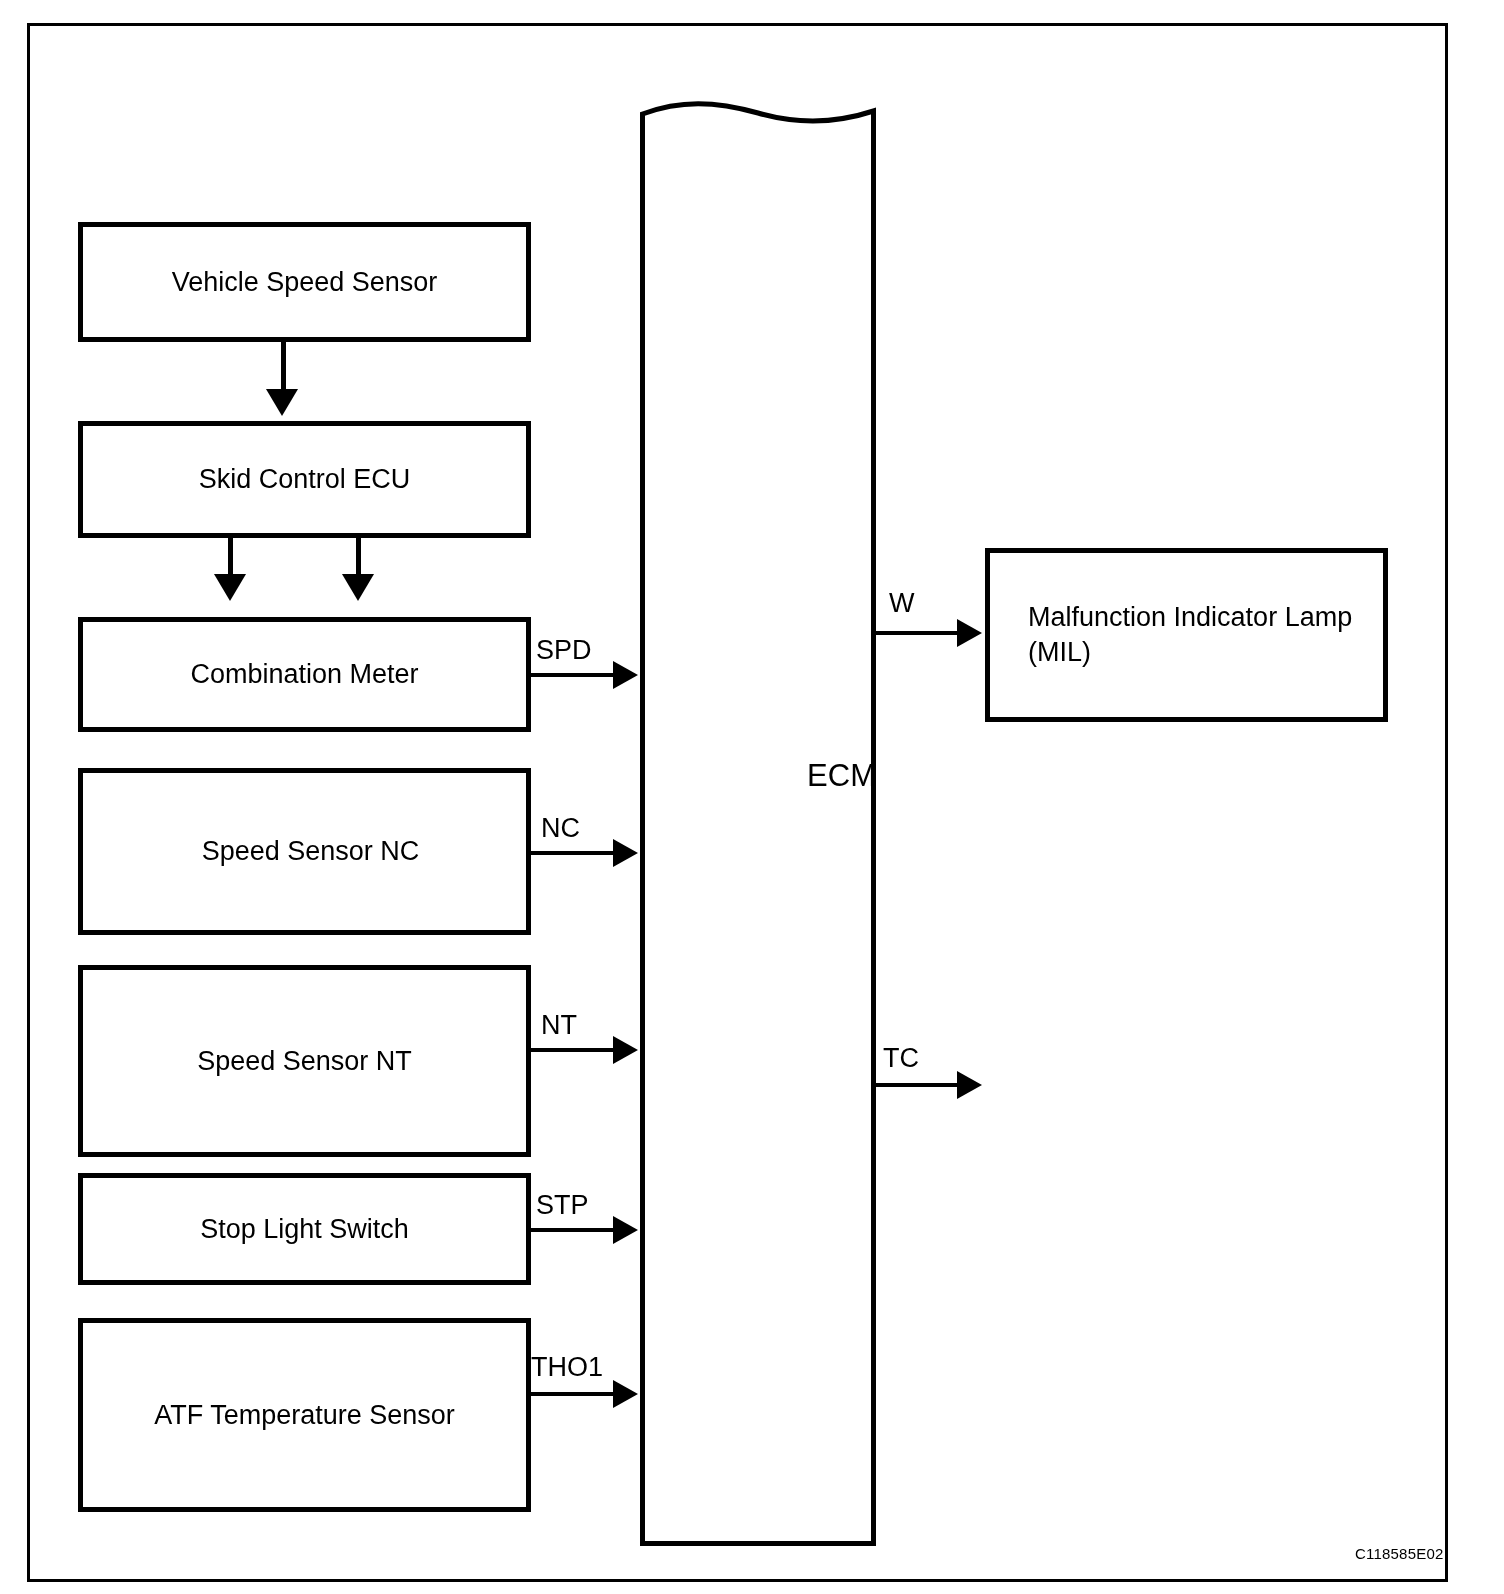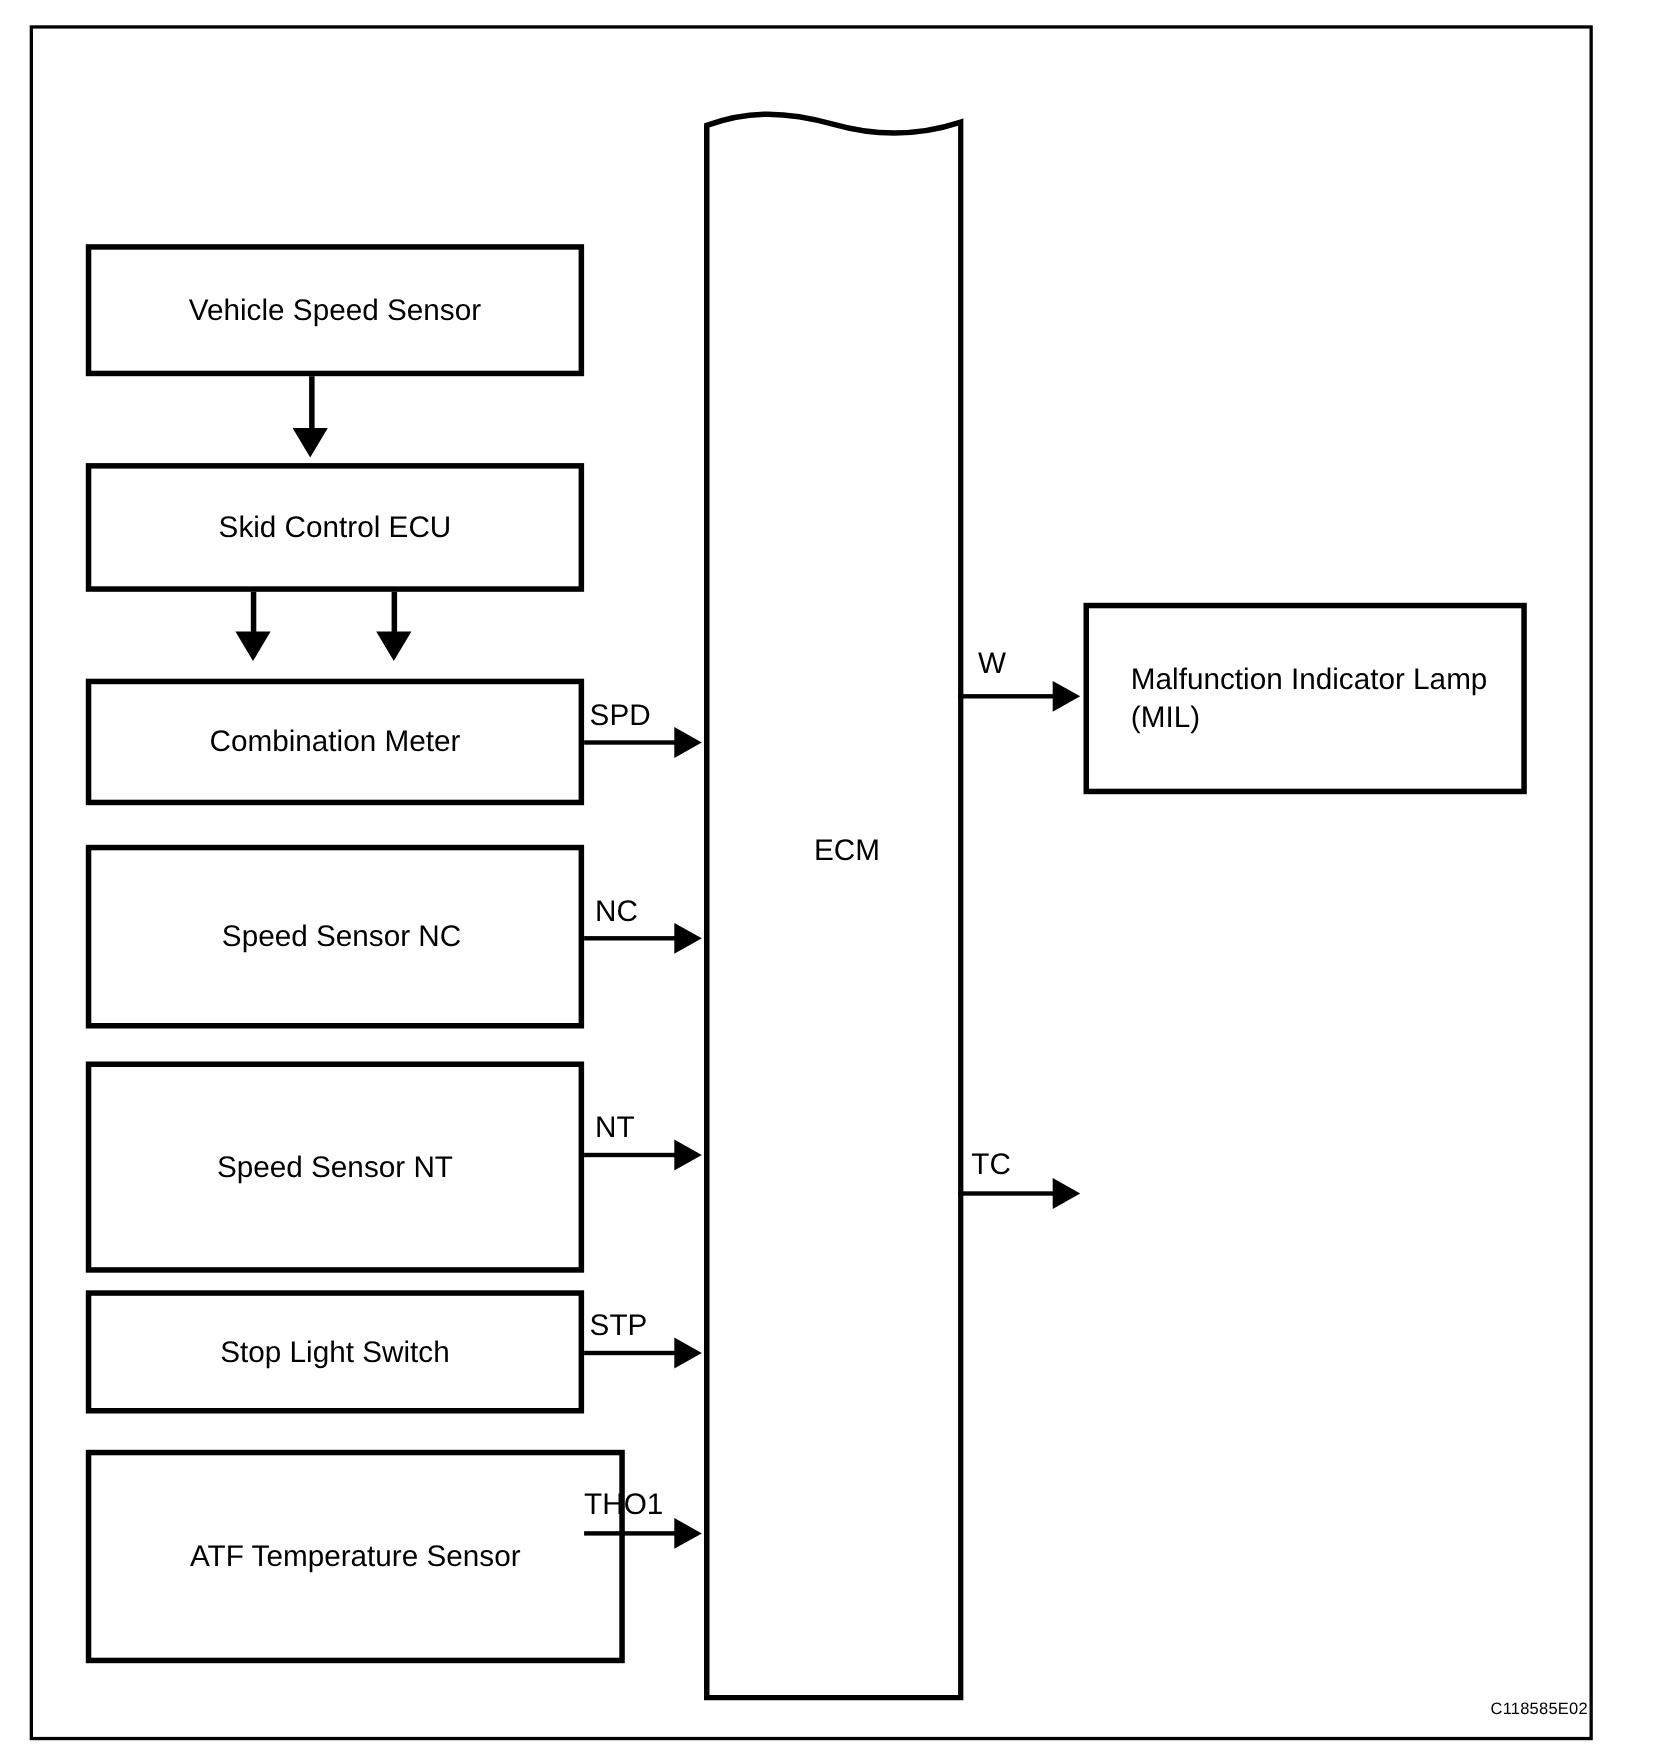--- a/index.html
+++ b/index.html
@@ -12,22 +12,22 @@
 
   .node{position:absolute;border:5px solid #000;box-sizing:border-box;background:#fff;
         display:flex;align-items:center;justify-content:flex-end;}
   .node .label{width:100%;font-size:27px;color:#000;line-height:1.28;}
   .node.center .label{text-align:center;}
   .node.left .label{text-align:left;padding-left:22px;margin-left:16px;}
 
   
   #ecm-bar{position:absolute;left:640px;top:100px;width:236px;height:1446px;}
   #ecm-bar svg{display:block;}
-  #ecm-label{position:absolute;left:640px;top:758px;width:236px;text-align:center;
-             font-size:27px;color:#000;margin-left:12px;}
+  #ecm-label{position:absolute;left:640px;top:758px;width:236px;text-align:right;
+             font-size:31px;color:#000;}
 
   
   .hline{position:absolute;height:4px;background:#000;}
   .vline{position:absolute;width:5px;background:#000;}
   .arrow-r{position:absolute;width:0;height:0;
            border-top:14px solid transparent;border-bottom:14px solid transparent;
            border-left:25px solid #000;}
   .arrow-d{position:absolute;width:0;height:0;
            border-left:16px solid transparent;border-right:16px solid transparent;
            border-top:27px solid #000;}
@@ -60,21 +60,21 @@
   </div>
 
   <div class="node center" id="n-nt" style="left:78px;top:965px;width:453px;height:192px;">
     <span class="label">Speed Sensor NT</span>
   </div>
 
   <div class="node center" id="n-stp" style="left:78px;top:1173px;width:453px;height:112px;">
     <span class="label">Stop Light Switch</span>
   </div>
 
-  <div class="node center" id="n-atf" style="left:78px;top:1318px;width:490px;height:194px;">
+  <div class="node center" id="n-atf" style="left:78px;top:1318px;width:453px;height:194px;">
     <span class="label">ATF Temperature Sensor</span>
   </div>
 
   <div class="vline" style="left:281px;top:342px;height:53px;"></div>
   <div class="arrow-d" style="left:266px;top:389px;"></div>
 
   <div class="vline" style="left:228px;top:538px;height:43px;"></div>
   <div class="arrow-d" style="left:214px;top:574px;"></div>
 
   <div class="vline" style="left:356px;top:538px;height:43px;"></div>

